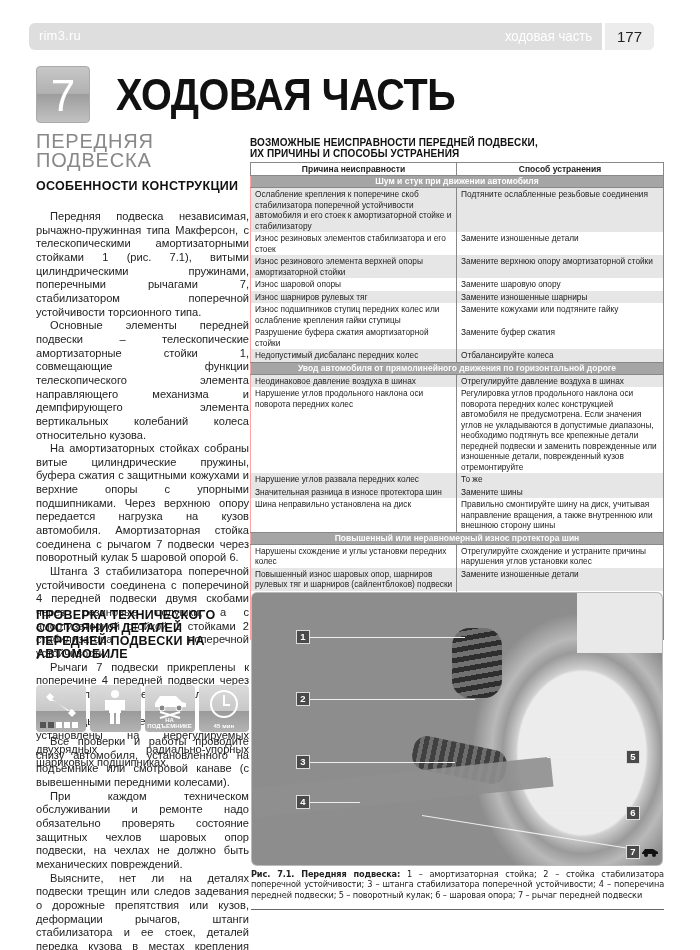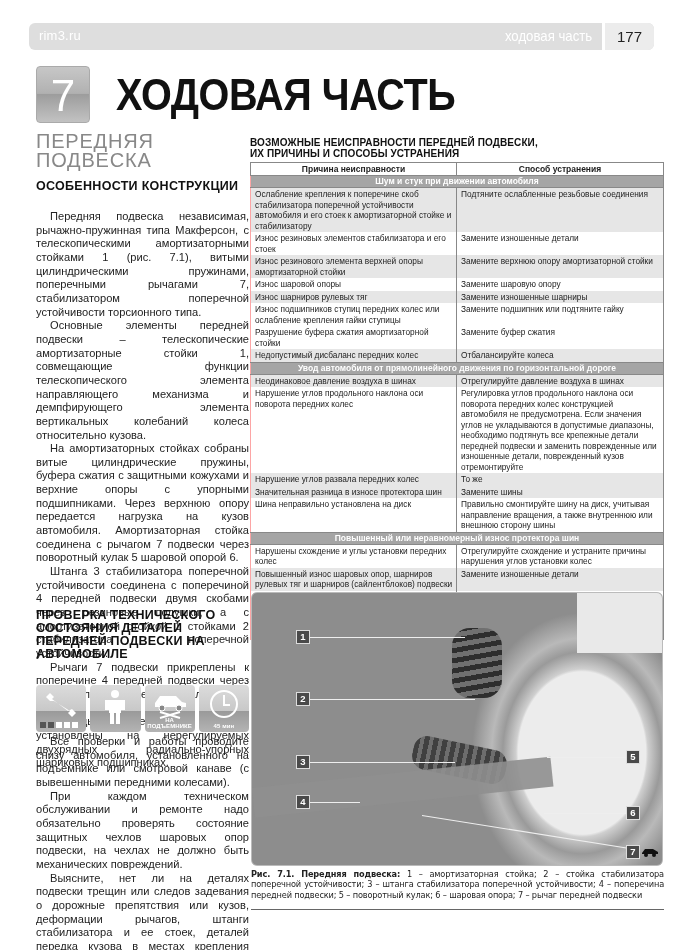--- a/index.html
+++ b/index.html
@@ -225,21 +225,21 @@
     <tr class="row-b">
         <td class="c1">Износ шаровой опоры</td>
         <td>Замените шаровую опору</td>
       </tr>
     <tr class="row-a">
         <td class="c1">Износ шарниров рулевых тяг</td>
         <td>Замените изношенные шарниры</td>
       </tr>
     <tr class="row-b">
         <td class="c1">Износ подшипников ступиц передних колес или ослабление крепления гайки ступицы</td>
-        <td>Замените подшипник или подтяните гайку</td>
+        <td>Замените кожухами или подтяните гайку</td>
       </tr>
     <tr class="row-b">
         <td class="c1">Разрушение буфера сжатия амортизаторной стойки</td>
         <td>Замените буфер сжатия</td>
       </tr>
     <tr class="row-a">
         <td class="c1">Недопустимый дисбаланс передних колес</td>
         <td>Отбалансируйте колеса</td>
       </tr>
 

